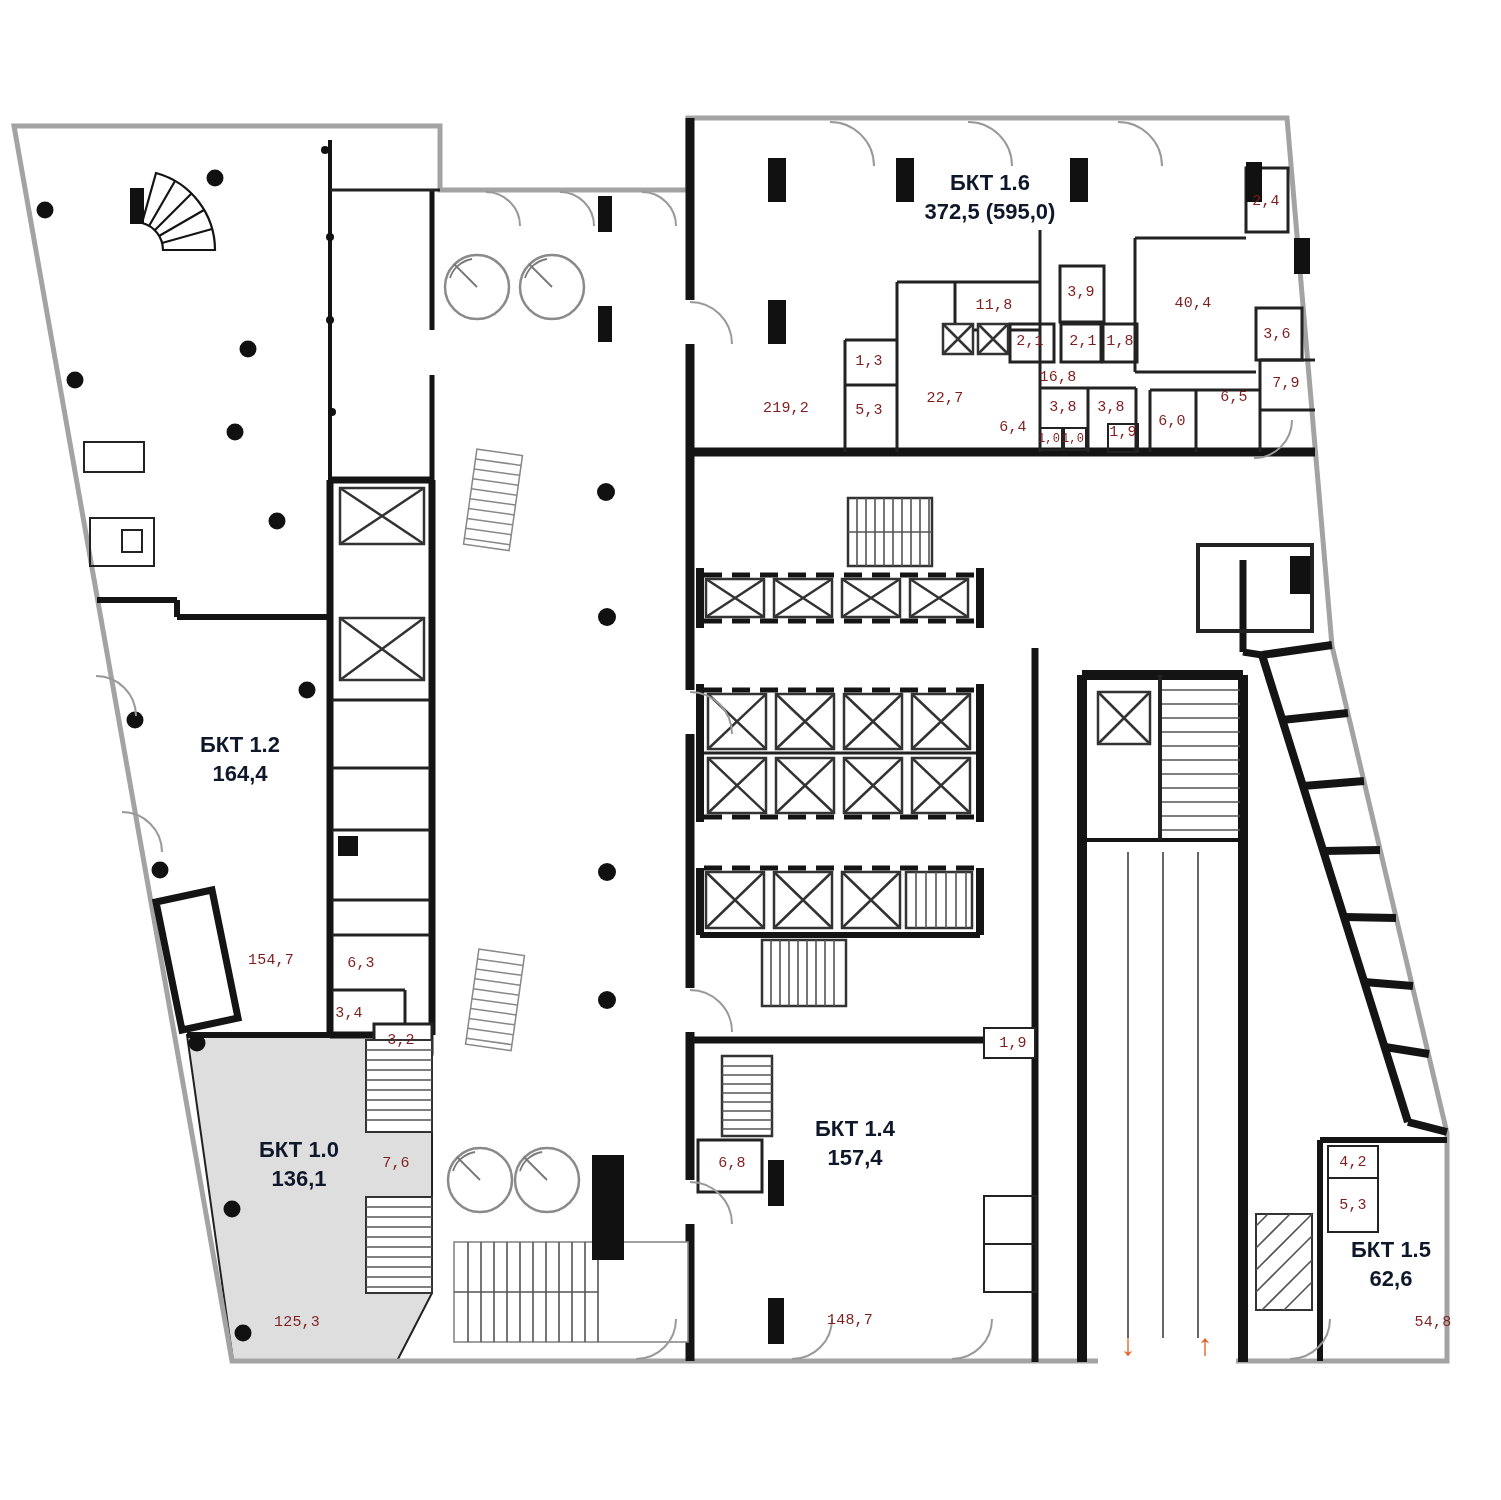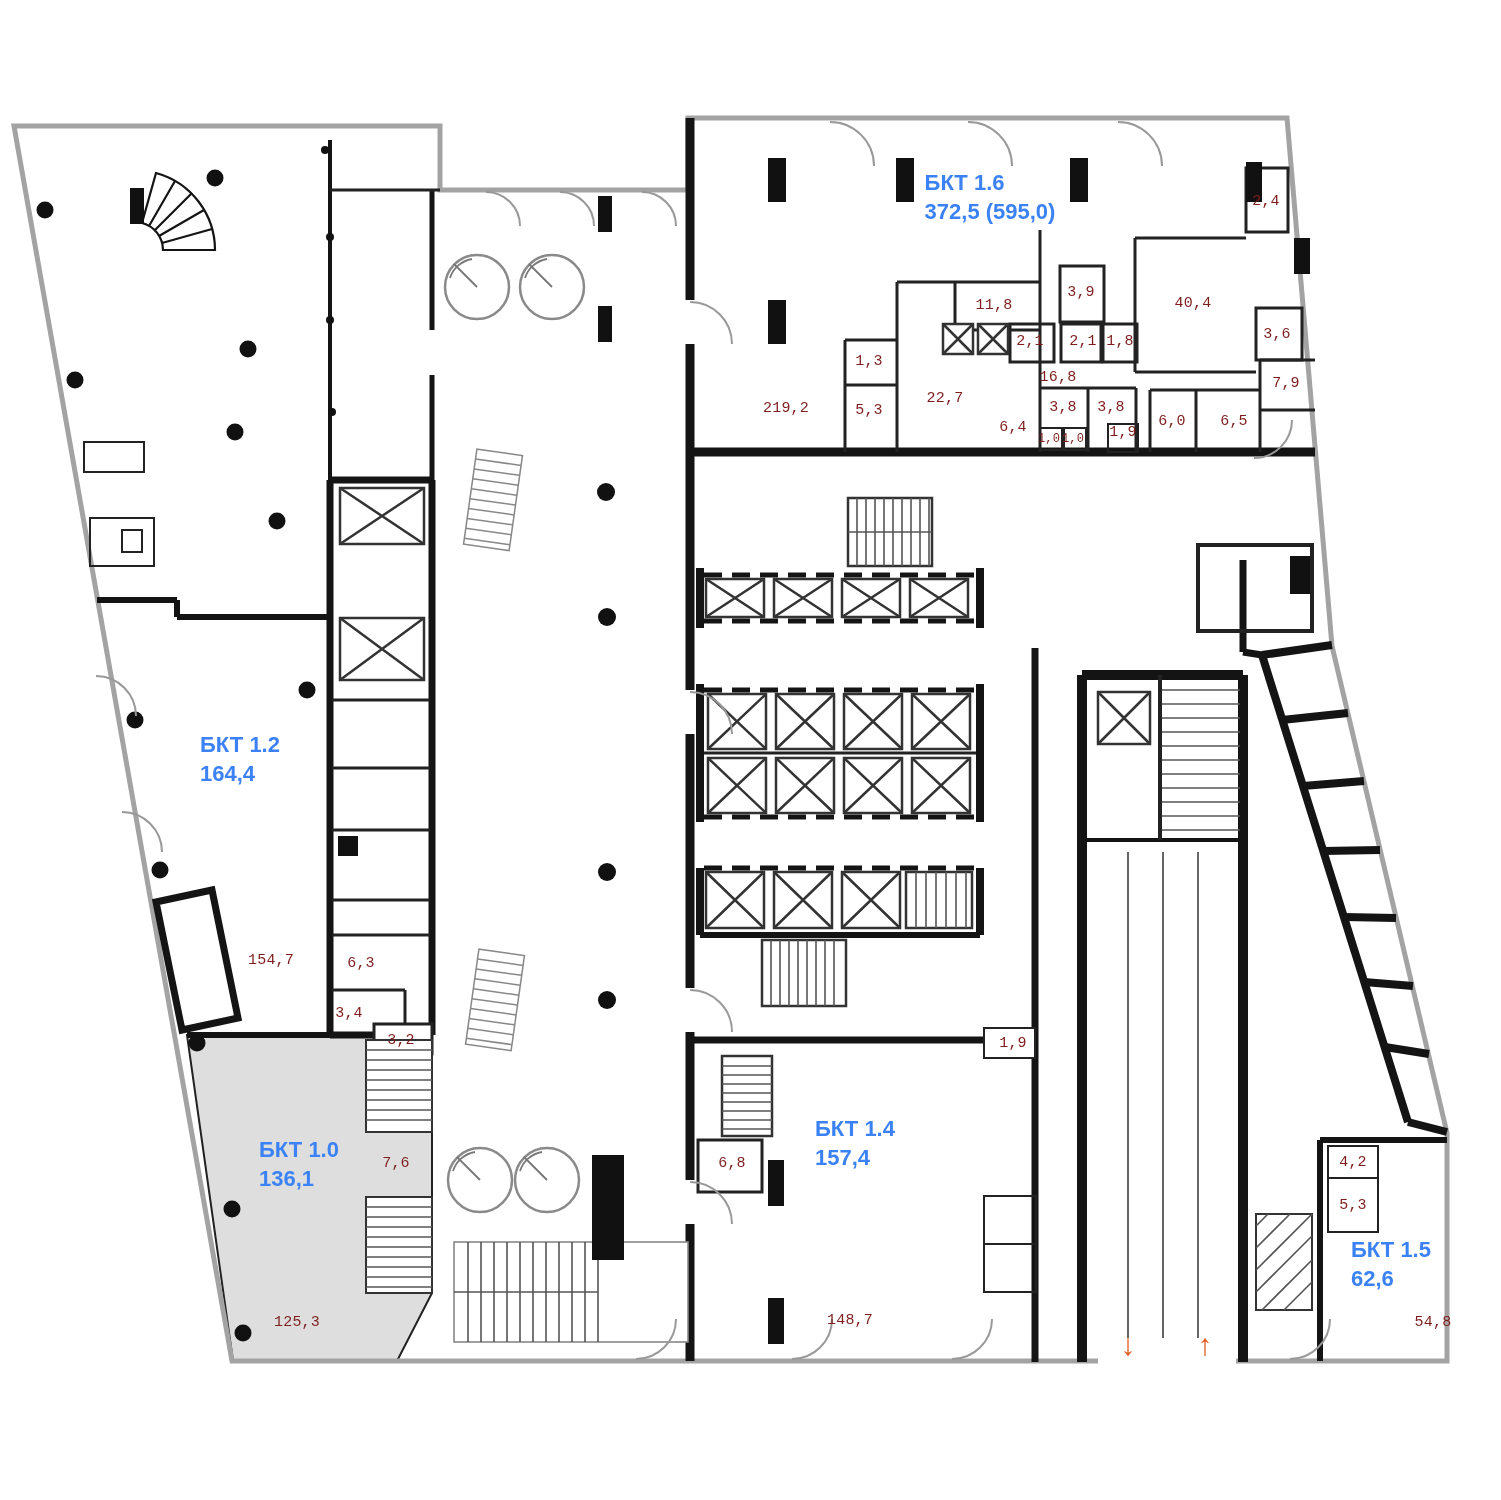--- a/index.html
+++ b/index.html
@@ -1,20 +1,20 @@
 <!DOCTYPE html>
 <html><head>
 <meta charset="utf-8">
 <style>
   * { margin:0; padding:0; box-sizing:border-box; }
   html,body { background:#fff; font-family:"Liberation Sans", sans-serif; }
   #canvas { position:relative; width:1501px; height:1500px; background:#fff; overflow:hidden; }
   #plan-svg { position:absolute; left:0; top:0; }
   .rlabel { position:absolute; transform:translate(-50%,-50%); font-size:15px; color:#7f1d1d; white-space:nowrap; letter-spacing:.2px;font-family:Liberation Mono, monospace; }
-  .unit-label { position:absolute; transform:translate(-50%,-50%); font-weight:700; font-size:22px; color:#3b82f6; line-height:1.3; white-space:nowrap; }
+  .unit-label { position:absolute; transform:translate(-50%,-50%); text-align:center; font-weight:700; font-size:22px; color:#0f172a; line-height:1.3; white-space:nowrap; }
   .ramp-arrow { position:absolute; transform:translate(-50%,-50%); font-size:30px; font-weight:700; color:#e05a1e; }
 </style>
 </head>
 <body>
 
 <div id="canvas">
 
 <svg id="plan-svg" width="1501" height="1500" viewBox="0 0 1501 1500" xmlns="http://www.w3.org/2000/svg">
 
   <polygon points="187,1035 432,1035 432,1293 397,1361 233,1361" fill="#dedede" stroke="#222" stroke-width="2"></polygon>
@@ -320,21 +320,21 @@
 <div class="rlabel" style="left:1277px;top:334px">3,6</div>
 <div class="rlabel" style="left:869px;top:361px">1,3</div>
 <div class="rlabel" style="left:1058px;top:377px">16,8</div>
 <div class="rlabel" style="left:1286px;top:383px">7,9</div>
 <div class="rlabel" style="left:945px;top:398px">22,7</div>
 <div class="rlabel" style="left:786px;top:408px">219,2</div>
 <div class="rlabel" style="left:869px;top:410px">5,3</div>
 <div class="rlabel" style="left:1063px;top:407px">3,8</div>
 <div class="rlabel" style="left:1111px;top:407px">3,8</div>
 <div class="rlabel" style="left:1172px;top:421px">6,0</div>
-<div class="rlabel" style="left:1234px;top:421px">6,5</div>
+<div class="rlabel" style="left:1234px;top:397px">6,5</div>
 <div class="rlabel" style="left:1013px;top:427px">6,4</div>
 <div class="rlabel" style="left:1123px;top:432px">1,9</div>
 <div class="rlabel" style="left:1049px;top:439px;font-size:12px">1,0</div>
 <div class="rlabel" style="left:1073px;top:439px;font-size:12px">1,0</div>
 <div class="rlabel" style="left:271px;top:960px">154,7</div>
 <div class="rlabel" style="left:361px;top:963px">6,3</div>
 <div class="rlabel" style="left:349px;top:1013px">3,4</div>
 <div class="rlabel" style="left:401px;top:1040px">3,2</div>
 <div class="rlabel" style="left:396px;top:1163px">7,6</div>
 <div class="rlabel" style="left:297px;top:1322px">125,3</div>

